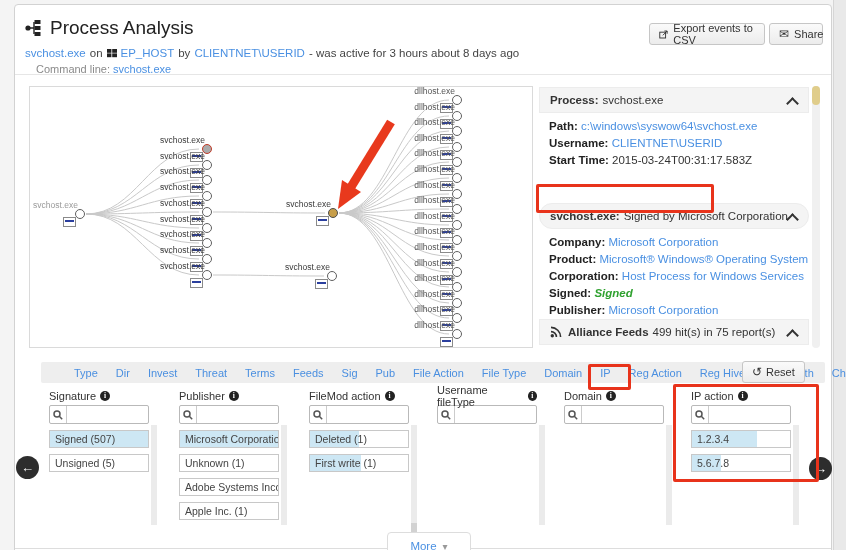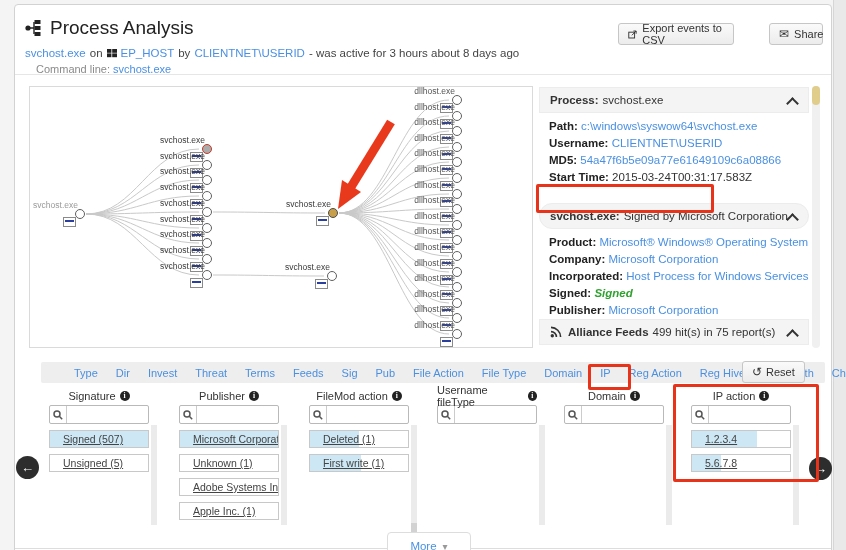--- a/index.html
+++ b/index.html
@@ -14,21 +14,21 @@
   
   .page-title{position:absolute;left:10px;top:12px;font-size:19px;color:#222;display:flex;align-items:center;gap:7px;}
   .subtitle{position:absolute;left:10px;top:42px;font-size:11.5px;color:#444;display:flex;align-items:center;gap:4px;white-space:nowrap;}
   .subtitle .lnk{color:#4a90e2;}
   .cmdline{position:absolute;left:21px;top:58px;font-size:11px;color:#8a8a8a;}
   .cmdline .lnk{color:#4a90e2;}
   .hdr-divider{position:absolute;left:0;top:69px;width:100%;height:1px;background:#e6e6e6;}
   .btn{position:absolute;top:18px;height:22px;display:flex;align-items:center;gap:5px;
        padding:0 9px;font-size:11px;color:#333;background:linear-gradient(#fafafa,#ececec);
        border:1px solid #c6c6c6;border-radius:3px;box-sizing:border-box;cursor:pointer;}
-  .btn-export{left:603px;width:116px;}
+  .btn-export{left:634px;width:116px;}
   .btn-share{left:754px;width:54px;}
 
   
   .tree-panel{position:absolute;left:14px;top:81px;width:502px;height:260px;border:1px solid #dadada;background:#fff;overflow:hidden;}
   .tree-svg{position:absolute;left:0;top:0;}
   .circ{position:absolute;width:10px;height:10px;border:1.5px solid #5f5f5f;border-radius:50%;background:#fff;box-sizing:border-box;cursor:pointer;}
   .circ.red{border-color:#c23b28;background:#ababab;}
   .circ.selected{border-color:#4d4d4d;background:#c79e49;}
   .nodeicon{position:absolute;width:13px;height:10px;border:1px solid #8a8a8a;background:#fff;box-sizing:border-box;}
   .nodeicon::after{content:"";position:absolute;left:1px;right:1px;top:2px;height:2px;background:#2b3f9e;}
@@ -52,31 +52,31 @@
   
   .tabbar{position:absolute;left:26px;top:357px;width:784px;height:21px;background:#eeeeee;border-radius:2px;
           display:flex;align-items:center;padding-left:24px;box-sizing:border-box;}
   .tab{font-size:11px;color:#4a8fe0;padding:0 9px;cursor:pointer;white-space:nowrap;}
   .btn-reset{position:absolute;left:727px;top:356px;height:22px;top:356px;display:flex;align-items:center;gap:4px;
              padding:0 9px;font-size:11px;color:#333;background:linear-gradient(#fafafa,#ececec);
              border:1px solid #c6c6c6;border-radius:3px;box-sizing:border-box;cursor:pointer;}
   .reset-ico{font-size:12px;color:#333;}
 
   .facet-col{position:absolute;top:384px;width:100px;}
-  .facet-title{font-size:11px;color:#333;display:flex;align-items:center;gap:4px;height:13px;justify-content:center;}
+  .facet-title{font-size:11px;color:#333;display:flex;align-items:center;gap:4px;height:13px;}
   .info-ico{display:inline-flex;align-items:center;justify-content:center;width:10px;height:10px;border-radius:50%;
             background:#222;color:#fff;font-size:7.5px;font-weight:bold;font-family:"Liberation Serif",serif;}
   .facet-search{margin-top:3px;height:17px;border:1px solid #b9b9b9;border-radius:2px;background:#fff;display:flex;align-items:center;}
   .mag-wrap{width:16px;height:100%;display:flex;align-items:center;justify-content:center;border-right:1px solid #ccc;}
   .facet-search input{flex:1;min-width:0;border:none;outline:none;font-size:10.5px;padding:0 3px;background:transparent;}
   .facet-items{margin-top:6px;}
   .facet-item{position:relative;height:18px;border:1px solid #c8c8c8;background:#fff;box-sizing:border-box;
               margin-bottom:6px;font-size:10.5px;color:#444;display:flex;align-items:center;cursor:pointer;overflow:hidden;}
   .facet-item .fillbar{position:absolute;left:0;top:0;bottom:0;background:#cde7f4;}
-  .facet-item .itm-label{position:relative;padding-left:13px;white-space:nowrap;text-decoration:underline;}
+  .facet-item .itm-label{position:relative;padding-left:5px;white-space:nowrap;}
   .facet-track{position:absolute;left:102px;top:36px;width:6px;height:100px;background:#ebebeb;}
   .facet-track .track-thumb{position:absolute;left:0;bottom:-14px;width:100%;height:16px;background:#d2d2d2;}
 
   .nav-circle{position:absolute;width:23px;height:23px;border-radius:50%;background:#2d2d2d;color:#fff;
               display:flex;align-items:center;justify-content:center;font-size:13px;font-weight:bold;cursor:pointer;}
   .nav-left{left:1px;top:451px;}
   .nav-right{left:794px;top:452px;}
 
   .bottom-line{position:absolute;left:0;top:543px;width:100%;height:1px;background:#dddddd;}
   .more-btn{position:absolute;left:372px;top:527px;width:84px;height:40px;background:#fff;border:1px solid #ddd;
@@ -260,32 +260,31 @@
 
   <div id="info-panel">
       <div class="sec-header" style="top: 82px;">
         <b>Process:</b>
         <span>svchost.exe</span>
         <span class="chev"></span>
       </div>
       <div class="sec-body" style="top: 113px;">
         <div class="info-row"><b>Path: </b><span class="val-link">c:\windows\syswow64\svchost.exe</span></div>
         <div class="info-row"><b>Username: </b><span class="val-link">CLIENTNET\USERID</span></div>
-        <div class="info-row"><b>MD5: </b><span class="val-link">54a47f6b5e09a77e61649109c6a08866</span></div>
         <div class="info-row"><b>Start Time: </b><span>2015-03-24T00:31:17.583Z</span></div>
       </div>
       <div class="sec-header" style="top: 198px; border-radius: 13px;">
         <b>svchost.exe:</b>
         <span>Signed by Microsoft Corporation</span>
         <span class="chev"></span>
       </div>
       <div class="sec-body" style="top: 229px;">
+        <div class="info-row"><b>Company: </b><span class="val-link">Microsoft Corporation</span></div>
         <div class="info-row"><b>Product: </b><span class="val-link">Microsoft® Windows® Operating System</span></div>
-        <div class="info-row"><b>Company: </b><span class="val-link">Microsoft Corporation</span></div>
-        <div class="info-row"><b>Incorporated: </b><span class="val-link">Host Process for Windows Services</span></div>
+        <div class="info-row"><b>Corporation: </b><span class="val-link">Host Process for Windows Services</span></div>
         <div class="info-row"><b>Signed: </b><span class="val-green">Signed</span></div>
         <div class="info-row"><b>Publisher: </b><span class="val-link">Microsoft Corporation</span></div>
       </div>
       <div class="sec-header" style="top: 314px;">
         <svg width="12" height="12" viewBox="0 0 12 12" style="margin-right: 6px;">
           <circle cx="2.3" cy="9.7" r="1.7" fill="#333"></circle>
           <path d="M1,5.6 a5.4,5.4 0 0 1 5.4,5.4 M1,1.4 a9.6,9.6 0 0 1 9.6,9.6" fill="none" stroke="#333" stroke-width="1.6"></path>
         </svg>
         <b>Alliance Feeds</b>
         <span>499 hit(s) in 75 report(s)</span>

